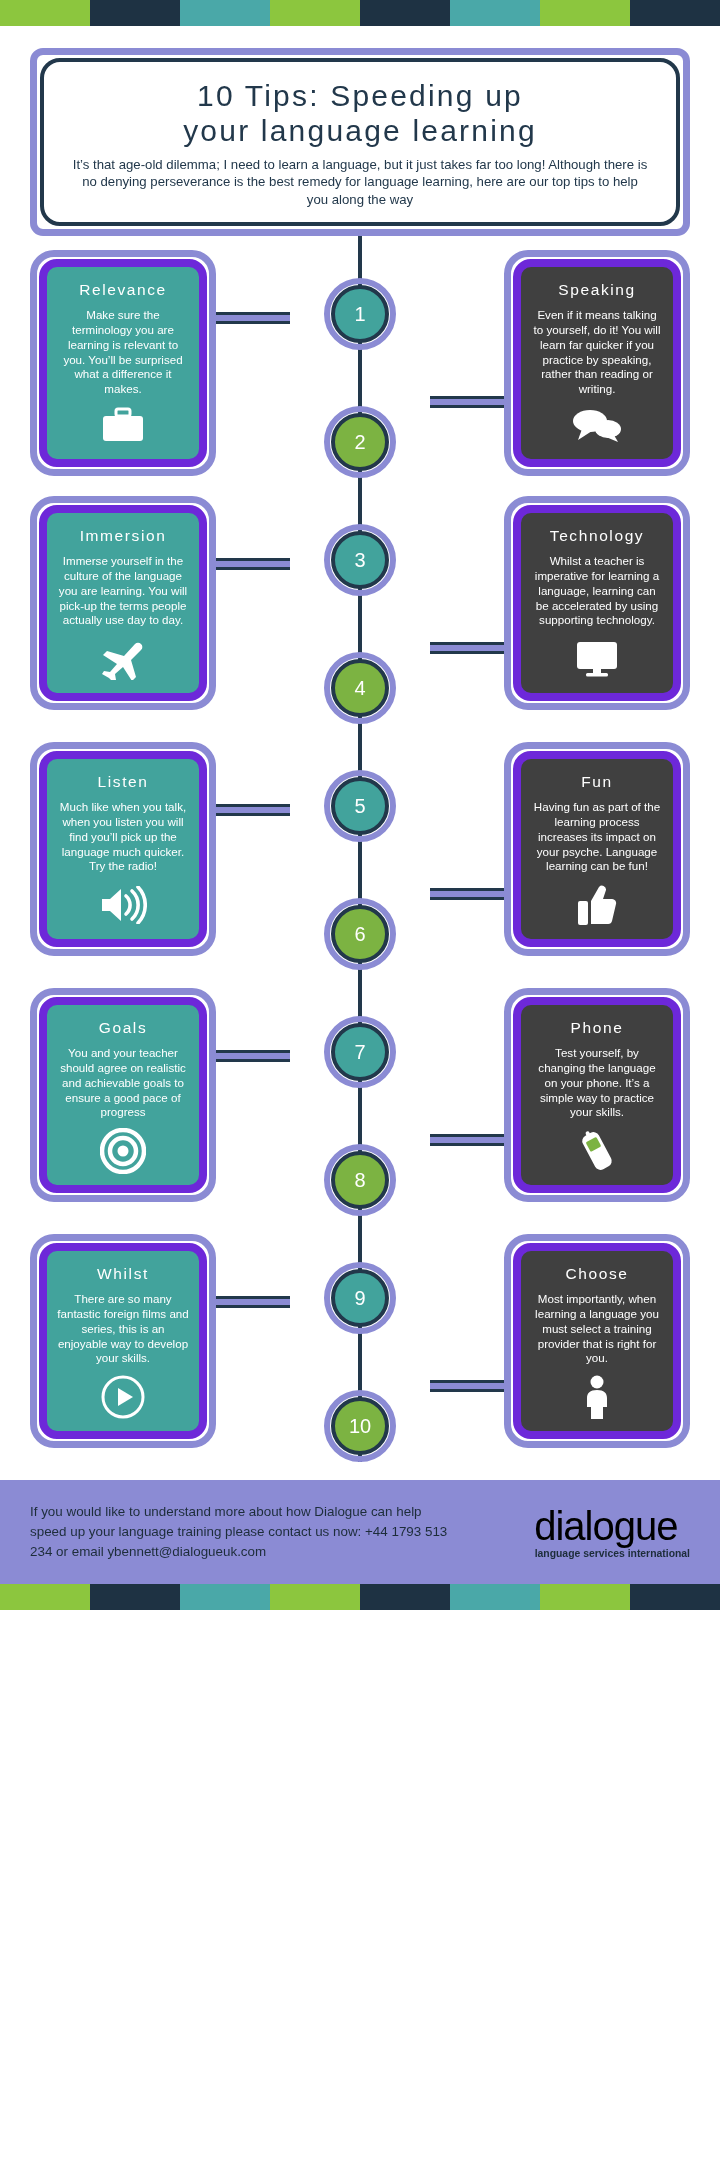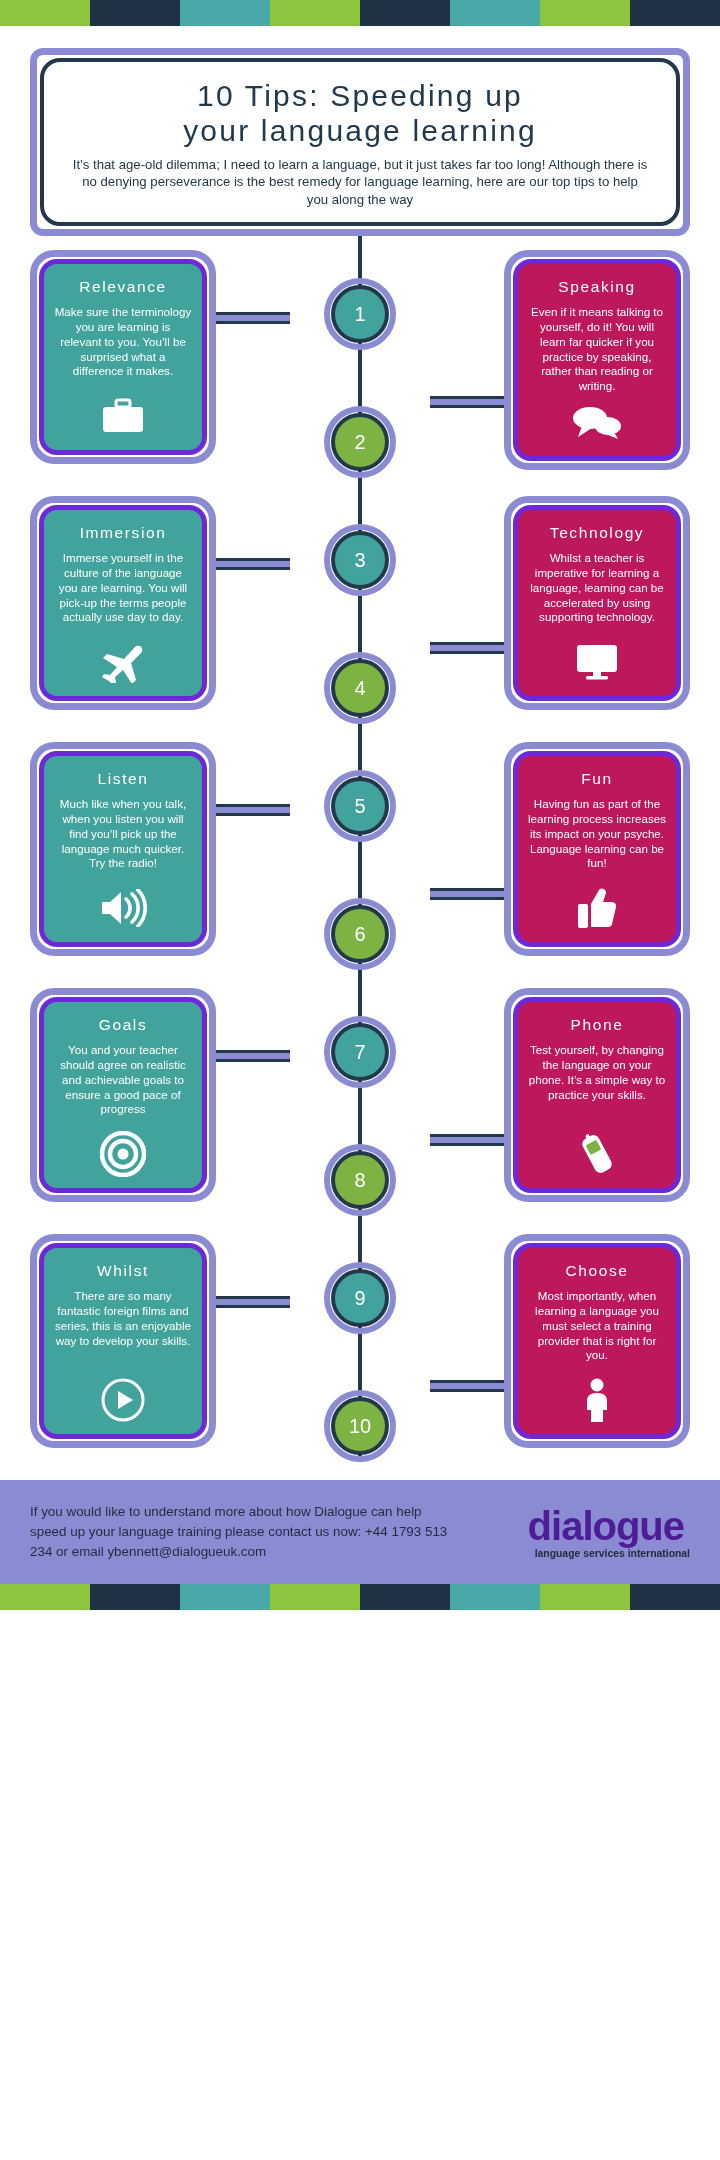--- a/index.html
+++ b/index.html
@@ -65,31 +65,31 @@
   
   .card-outer {
     width:186px;
     border:7px solid #8b8bd4;
     border-radius:24px;
     padding:2px;
     position:relative;
     z-index:3;
   }
   .card-inner {
-    border:5px solid #6d28d9;
+    border:8px solid #6d28d9;
     border-radius:18px;
     padding:14px 10px 12px 10px;
     min-height:196px;
     display:flex;
     flex-direction:column;
     align-items:center;
     text-align:center;
   }
   .card-teal  .card-inner { background:#42a39c; }
-  .card-green .card-inner { background:#be185d; }
+  .card-green .card-inner { background:#404040; }
   .card-title {
     color:#ffffff;
     font-size:15.5px;
     letter-spacing:1.6px;
     font-weight:400;
     margin-bottom:9px;
   }
   .card-body {
     color:#ffffff;
     font-size:11.6px;
@@ -152,25 +152,25 @@
     justify-content:space-between;
   }
   .footer-text {
     color:#1d2d3a;
     font-size:13.4px;
     line-height:1.5;
     max-width:420px;
   }
   .footer-logo { text-align:center; }
   .logo-word {
-    color:#4c1d95;
+    color:#000000;
     font-size:40px;
     letter-spacing:-1px;
     line-height:1;
-    font-weight:700;
+    font-weight:400;
   }
   .logo-tag {
     color:#1d2d3a;
     font-size:10.4px;
     font-weight:bold;
     margin-top:2px;
     padding-left:13px;
   }
 </style>
 </head>

